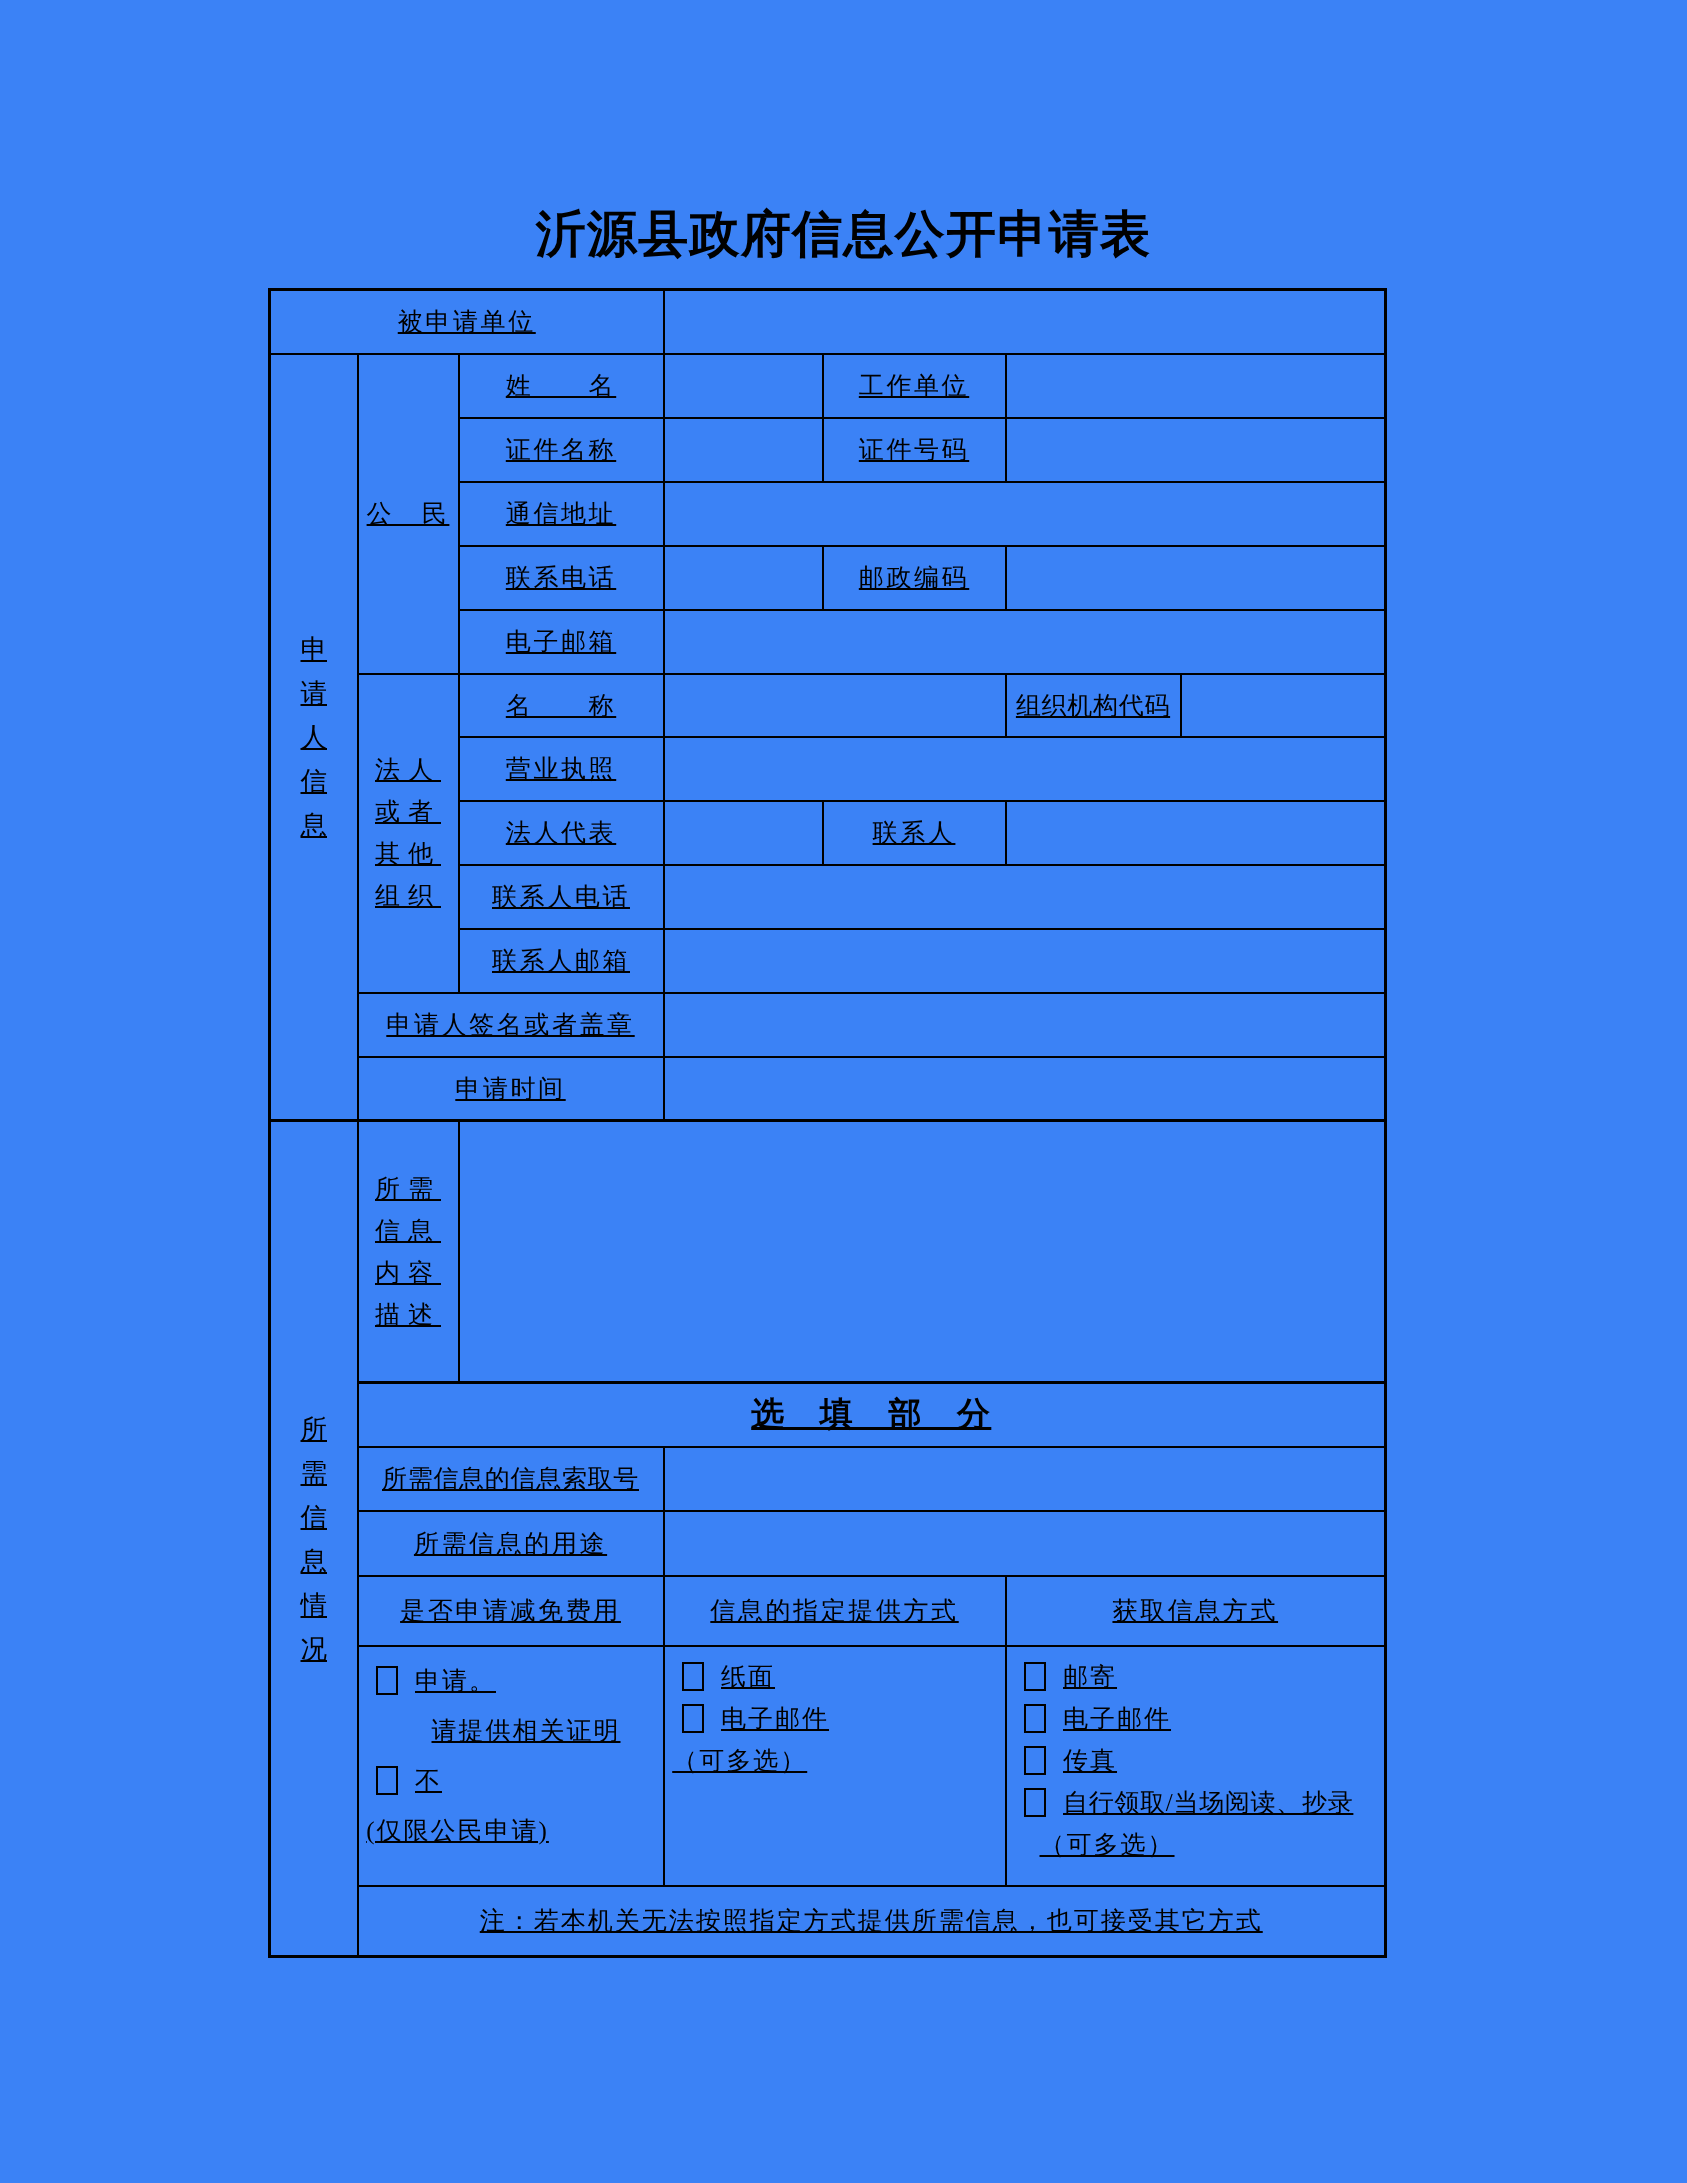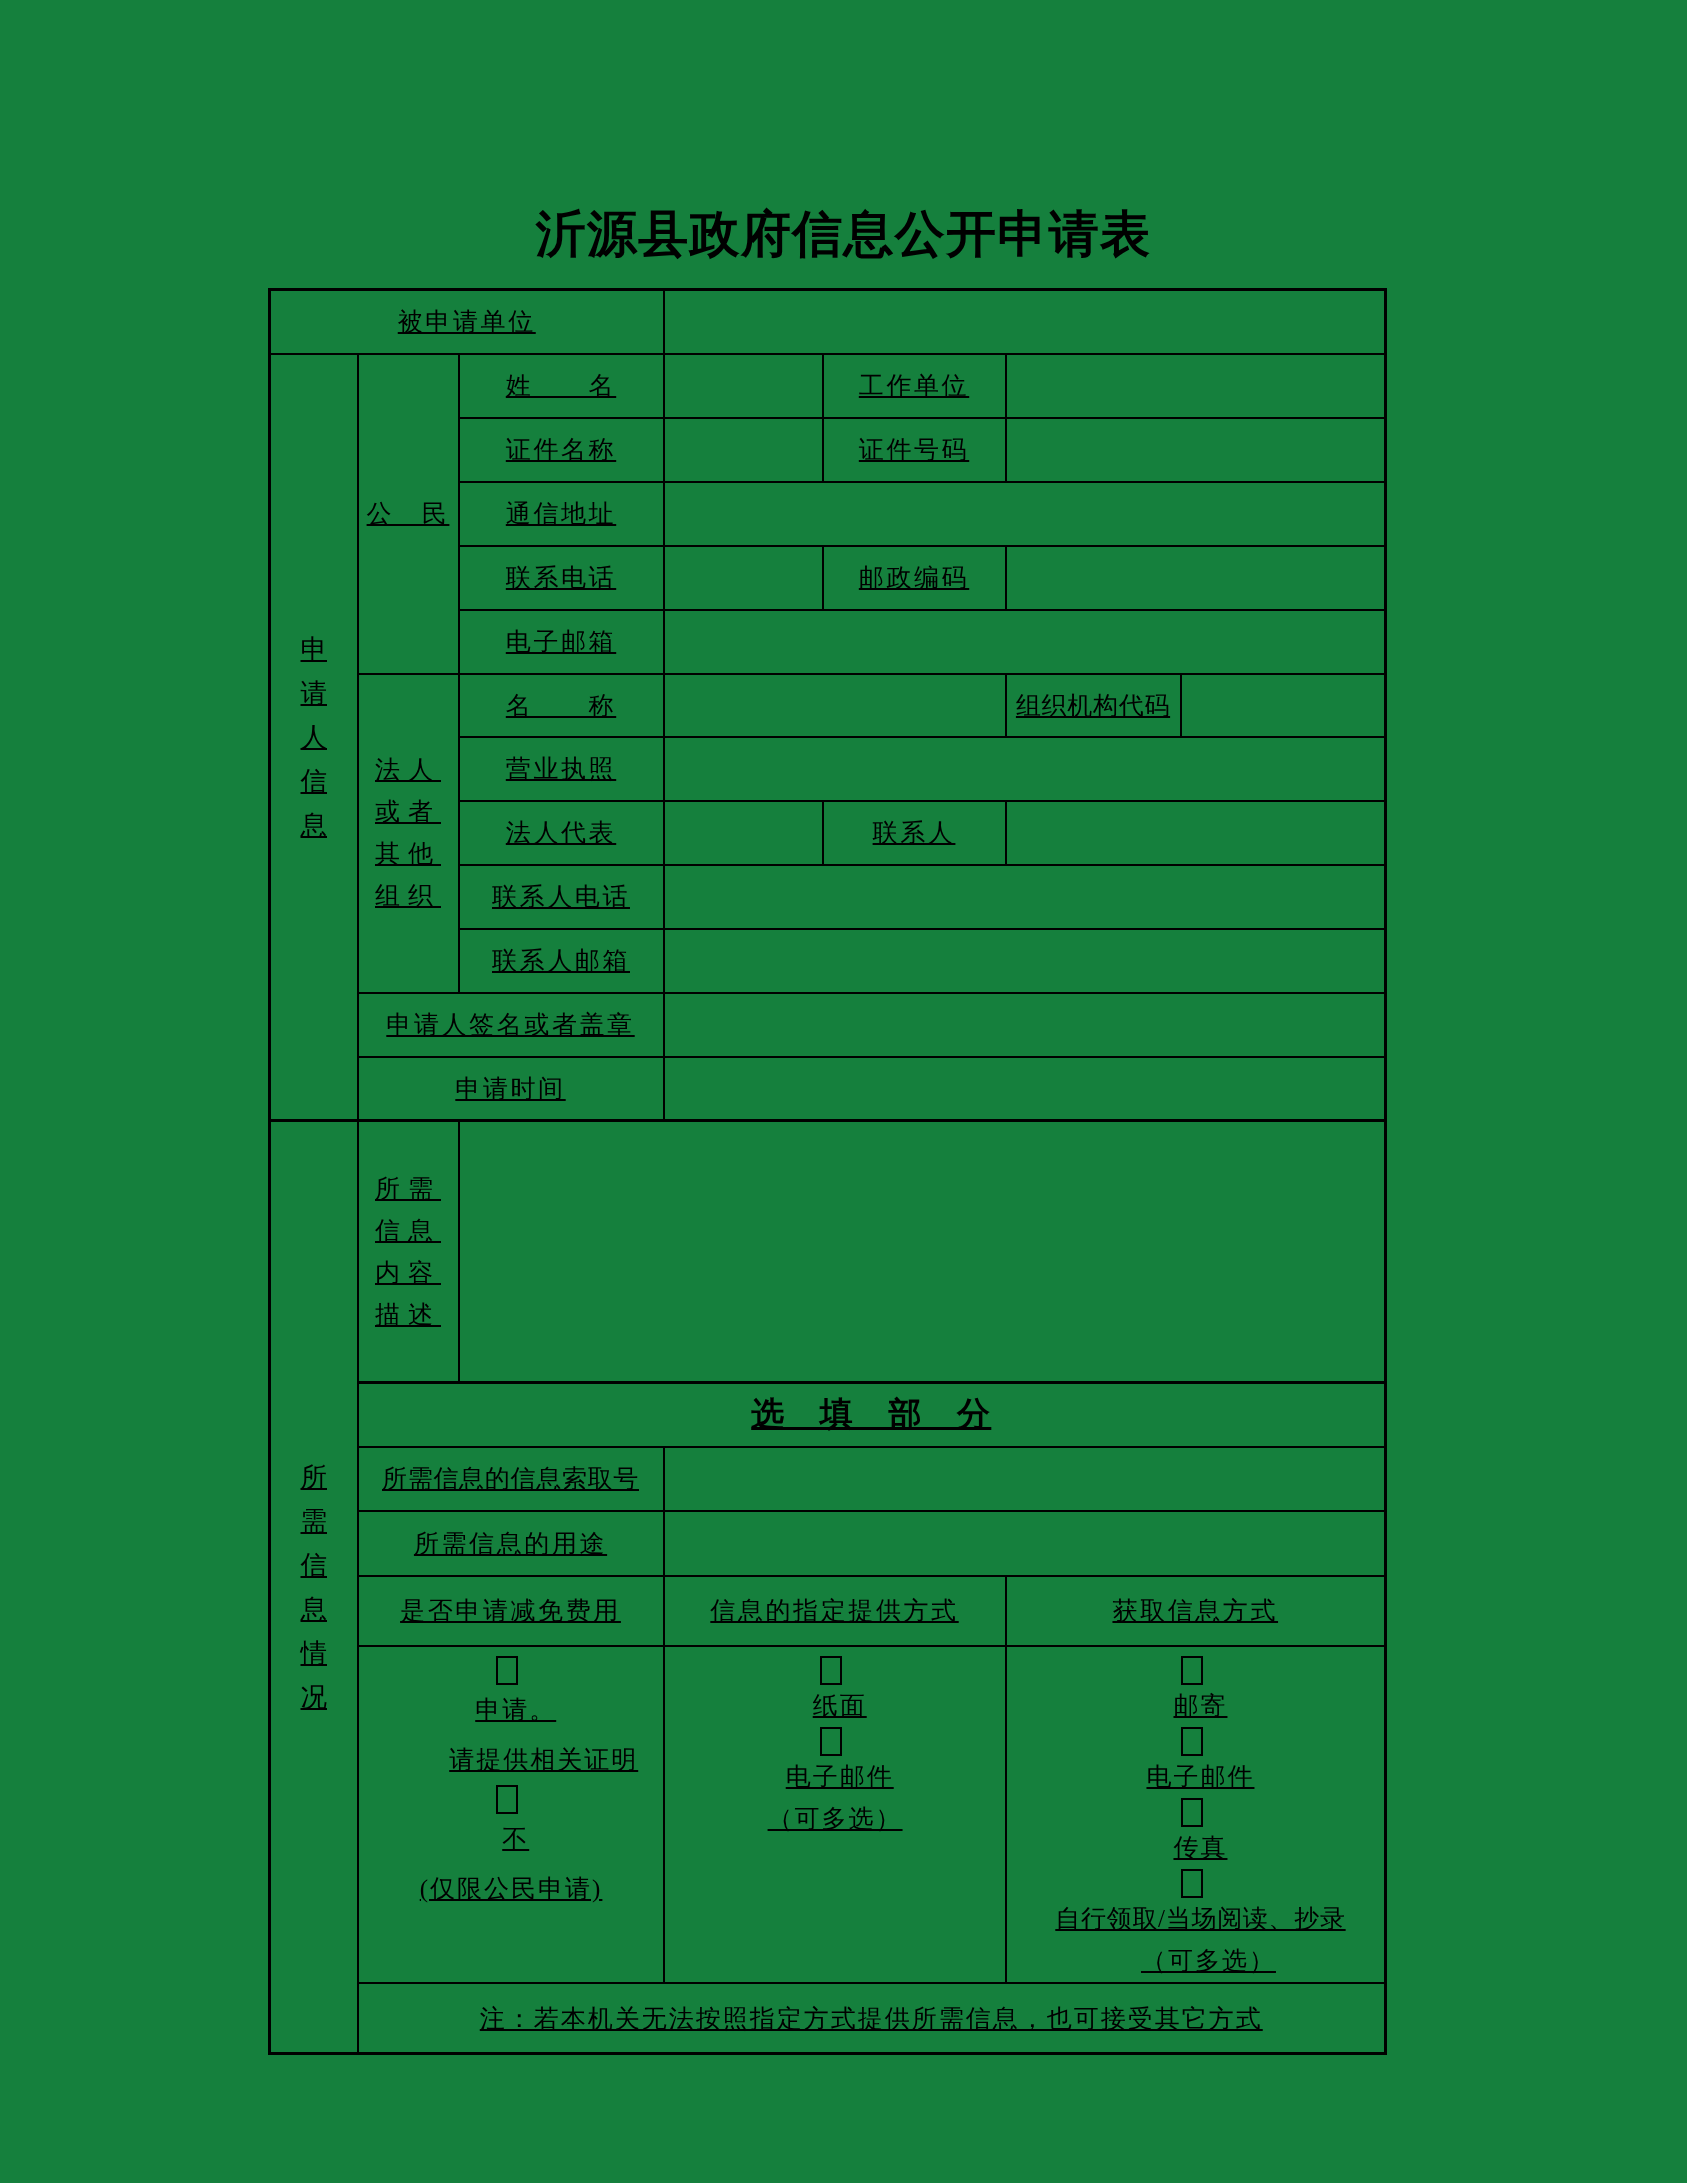--- a/index.html
+++ b/index.html
@@ -1,20 +1,20 @@
 <!DOCTYPE html>
 <html style="font-size:10.6px"><head>
 <meta charset="utf-8">
 <style>
   * { margin:0; padding:0; box-sizing:border-box; }
   html,body { background:#ffffff; }
   .page {
     position:relative;
     width:1687px; height:2183px;
-    background:#15803d;
+    background:#3b82f6;
     color:#000;
     font-family:"Liberation Serif","DejaVu Serif",serif;
     overflow:hidden;
   }
   .doc-title {
     position:absolute;
     top:206px; left:0; width:100%;
     text-align:center;
     font-size:50px;
     font-weight:bold;
@@ -50,21 +50,20 @@
     text-align:left;
     padding:9.3px 6.6px 0 17px;
     letter-spacing:2px;
   }
   td.checks.col1 .chk-line { line-height:50px; }
   .chk-line {
     display:flex;
     align-items:center;
     line-height:42px;
     white-space:nowrap;
-    flex-direction:column;
   }
   .box {
     display:inline-block;
     width:22.5px; height:29px;
     border:2px solid #000;
     margin-right:17px;
     flex:none;
   }
   .indent { padding-left:56px; }
   .outdent { margin-left:-9.3px; }

